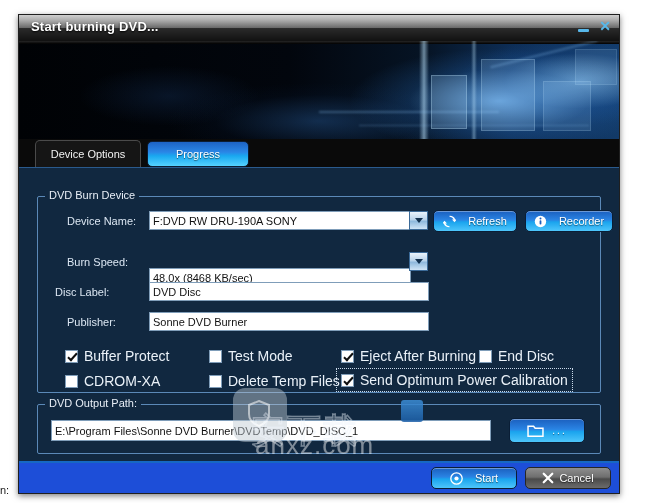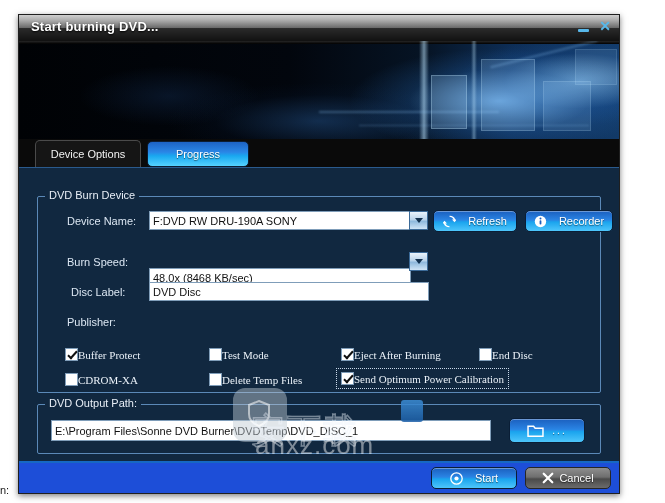--- a/index.html
+++ b/index.html
@@ -152,22 +152,22 @@
     border:1px solid #262626;border-radius:5px;
     color:#ffffff;font-size:11px;
     display:flex;align-items:center;justify-content:center;gap:5px;
     text-shadow:0 1px 1px rgba(0,0,0,.55);
     cursor:default;
   }
   .icn{display:inline-flex;align-items:center;justify-content:center;flex:0 0 auto;}
 
   
   .cb{
-    position:absolute;display:flex;align-items:center;
-    color:#eaf1f8;font-size:11px;white-space:nowrap;font-family:Liberation Serif, serif;
+    position:absolute;display:flex;align-items:center;gap:6px;
+    color:#eaf1f8;font-size:14px;white-space:nowrap;
   }
   .cb .box{
     width:13px;height:13px;flex:0 0 auto;box-sizing:border-box;
     background:#ffffff;border:1px solid #7f9db9;
     position:relative;
   }
   .cb.checked .box::after{
     content:"";position:absolute;left:4px;top:0px;
     width:3px;height:8px;border:solid #101010;
     border-width:0 2px 2px 0;transform:rotate(42deg);
@@ -287,24 +287,25 @@
         </span>
         <span>Recorder</span>
       </div>
 
       <div class="flabel" style="left:48px;top:88px;">Burn Speed:</div>
       <div class="tinput" style="left:130px;top:100px;width:262px;height:19px;">48.0x (8468 KB/sec)</div>
       <div class="combo-arrow" style="left:390px;top:84px;">
           <i></i>
         </div>
 
-      <div class="flabel" style="left:52px;top:118px;">Disc Label:</div>
+      <div class="flabel" style="left:36px;top:118px;">Disc Label:</div>
       <div class="tinput" style="left:130px;top:114px;width:280px;height:19px;">DVD Disc</div>
 
       <div class="flabel" style="left:48px;top:148px;">Publisher:</div>
+      <div class="tinput" style="left:130px;top:144px;width:280px;height:19px;">Sonne DVD Burner</div>
 
       <div class="cb checked" style="left:46px;top:180px;">
         <span class="box"></span>
         <span>Buffer Protect</span>
       </div>
       <div class="cb" style="left:190px;top:180px;">
         <span class="box"></span>
         <span>Test Mode</span>
       </div>
       <div class="cb checked" style="left:322px;top:180px;">

